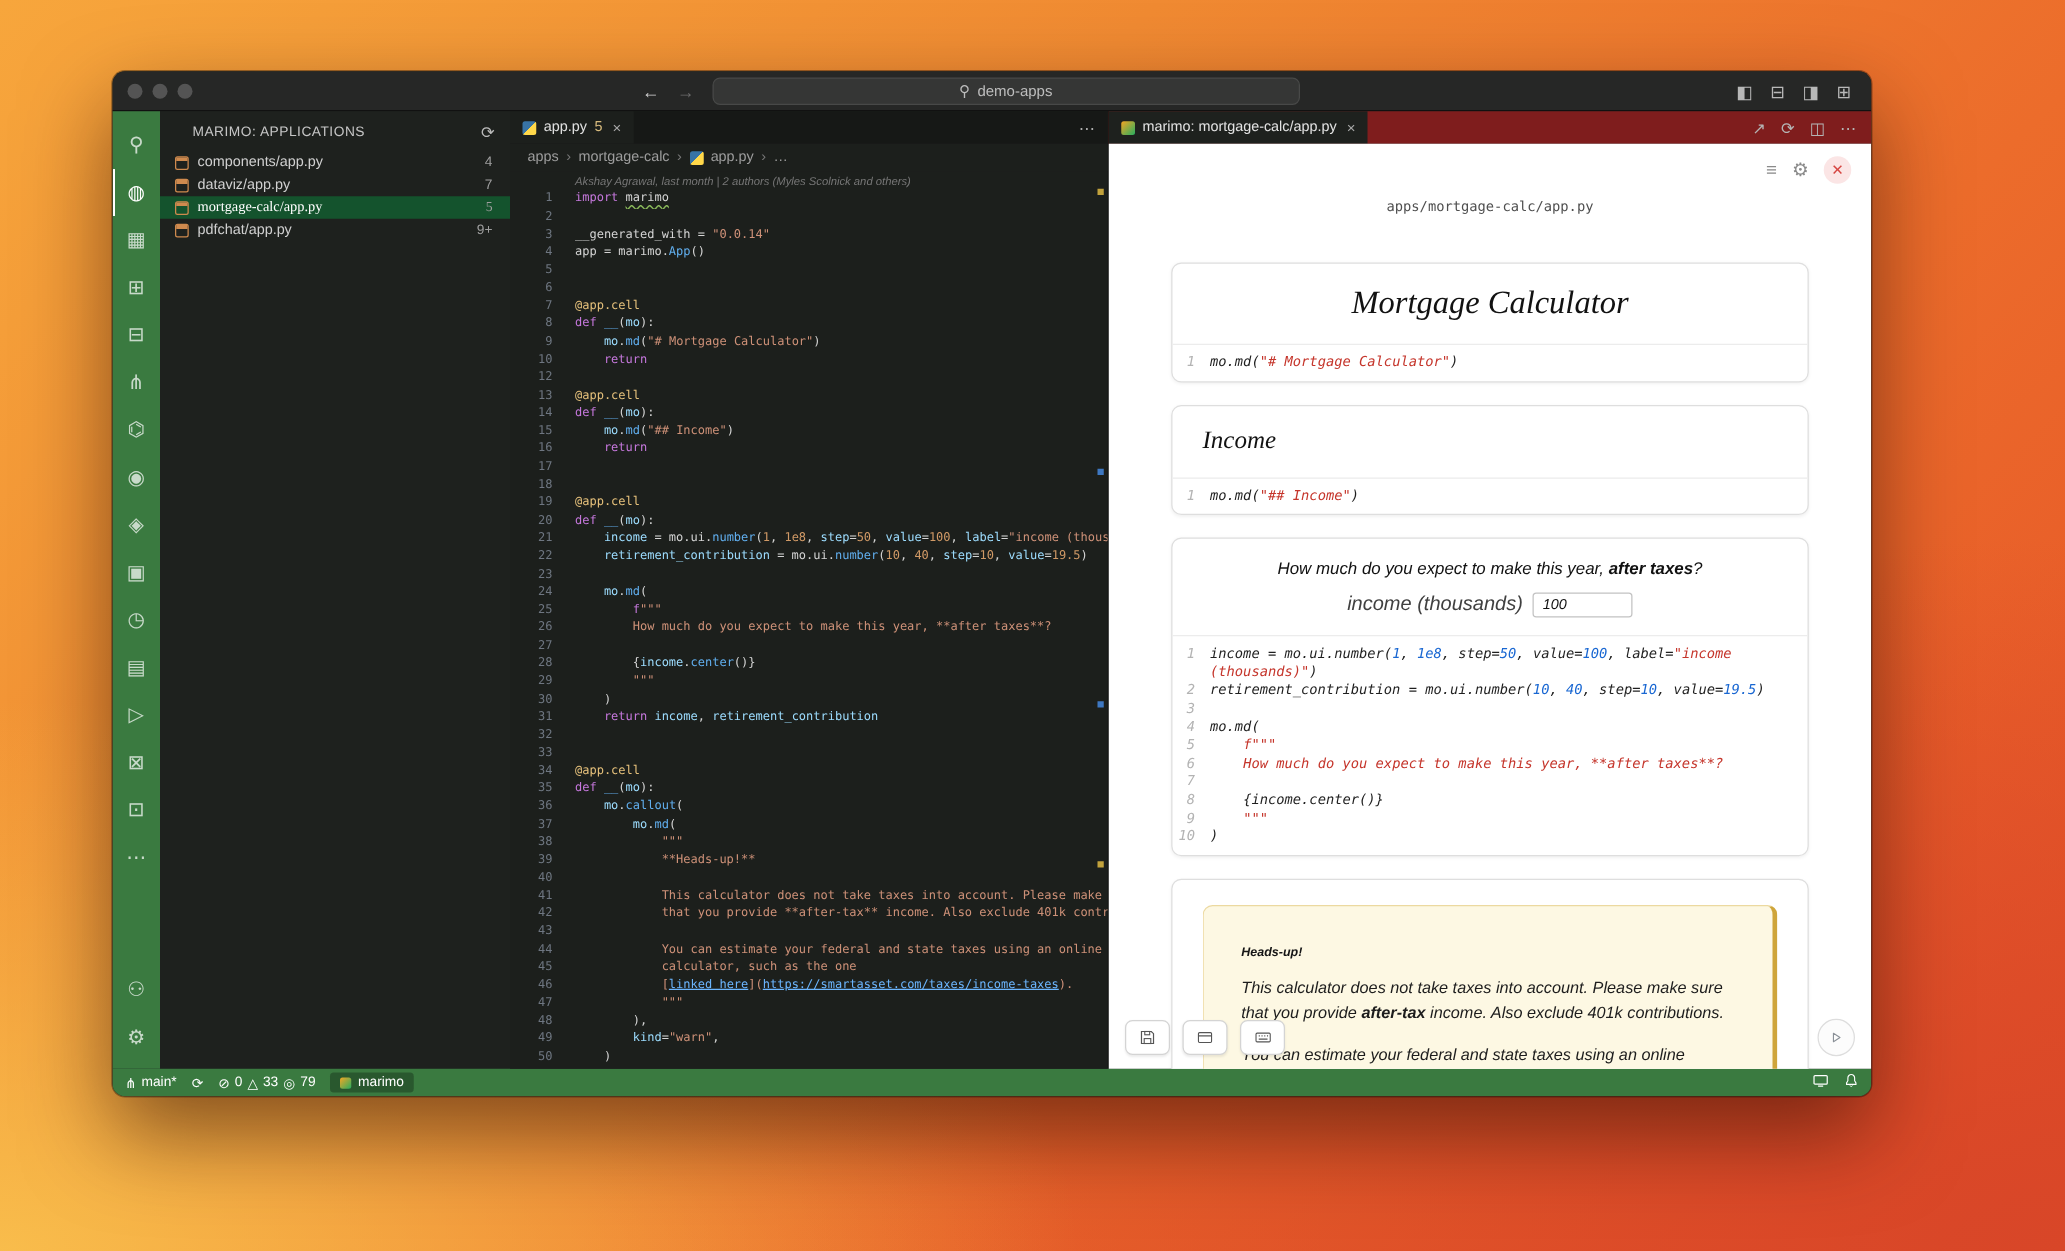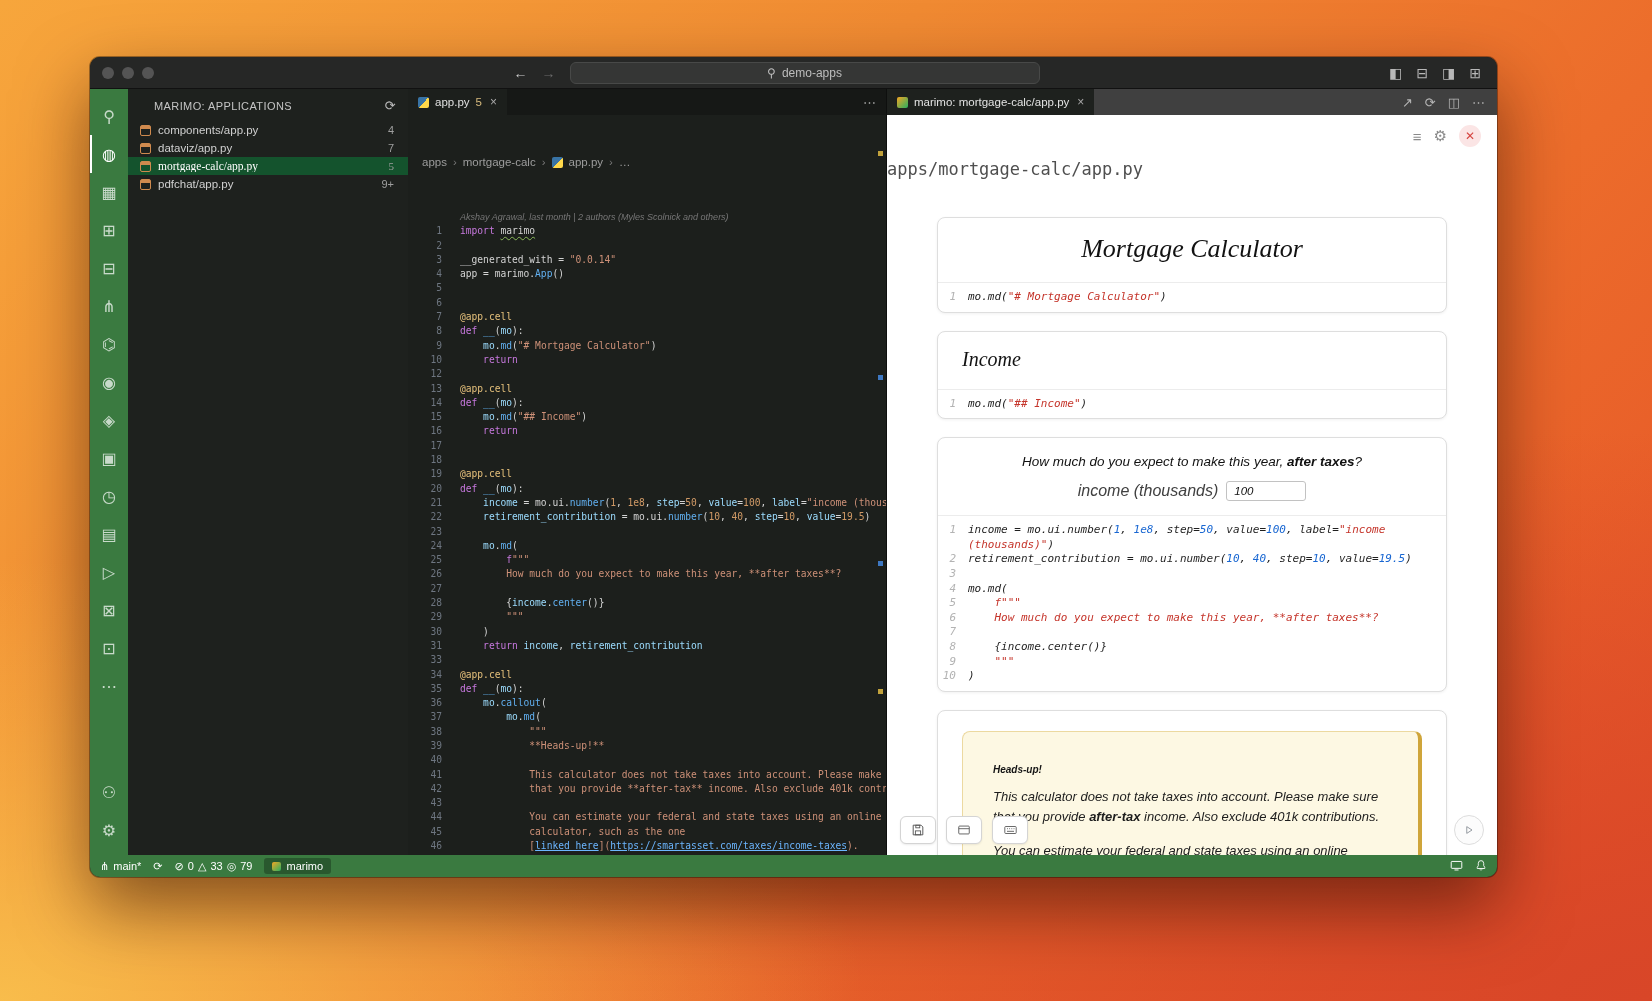--- a/index.html
+++ b/index.html
@@ -33,50 +33,50 @@
   .sidebar{width:280px;flex:0 0 280px;background:#1e211e;color:#ccc;overflow:hidden;}
   .sb-head{display:flex;align-items:center;padding:9px 12px 8px 26px;font-size:11px;letter-spacing:.4px;color:#c5c5c5;}
   .sb-head .t{flex:1;}
   .sb-refresh{color:#bbb;font-size:13px;}
   .file{display:flex;align-items:center;gap:7px;height:18px;padding:0 10px 0 12px;font-size:11.5px;color:#d0d0d0;}
   .file.sel{background:#14532d;color:#fff;font-family:Liberation Serif, serif;}
   .fico{width:11px;height:11px;flex:0 0 11px;border:1px solid #cf8a4e;border-radius:2px;background:linear-gradient(#cf8a4e 0 3px,transparent 3px);}
   .flabel{flex:1;white-space:nowrap;overflow:hidden;}
   .fbadge{color:#9f9f9f;font-size:11px;padding-right:4px;}
   
-  .editor{flex:1;min-width:0;display:flex;flex-direction:column;background:#1c1f1c;position:relative;gap:36px;}
+  .editor{flex:1;min-width:0;display:flex;flex-direction:column;background:#1c1f1c;position:relative;}
   .tabbar{height:26px;flex:0 0 26px;background:#161816;display:flex;align-items:stretch;}
   .tab{display:flex;align-items:center;gap:6px;padding:0 10px;background:#1c1f1c;color:#e0e0e0;font-size:11.5px;}
   .pyicon{width:11px;height:11px;border-radius:2px;background:linear-gradient(135deg,#3873a5 50%,#ffd84a 50%);}
   .tabbadge{color:#d7ba7d;}
   .tabclose{color:#a9a9a9;font-size:12px;margin-left:2px;}
   .tab-actions{margin-left:auto;display:flex;align-items:center;padding-right:10px;color:#b0b0b0;font-size:13px;}
   .breadcrumbs{height:22px;flex:0 0 22px;display:flex;align-items:center;gap:6px;padding-left:14px;color:#9d9d9d;font-size:11.5px;background:#1c1f1c;}
   .bc-sep{color:#777;}
   .codearea{flex:1;overflow:hidden;position:relative;font-family:"DejaVu Sans Mono","Liberation Mono",monospace;font-size:9.6px;padding-top:1px;}
   .dark-code .cl{display:flex;height:14.3px;line-height:14.3px;white-space:pre;}
   .dark-code .ln{flex:0 0 52px;padding-right:18px;text-align:right;color:#6e7681;}
   .dark-code .lt{white-space:pre;}
   .blame{color:#767676;font-family:"Liberation Sans",sans-serif;font-style:italic;font-size:9px;}
   .tk-p{color:#d4d4d4}.tk-k{color:#c678dd}.tk-d{color:#e5c07b}.tk-f{color:#61afef}
   .tk-v{color:#9cdcfe}.tk-s{color:#ce9178}.tk-n{color:#d19a66}
   .tk-u{color:#6cb6ff;text-decoration:underline}
   .tk-w{color:#d4d4d4;text-decoration:underline wavy #8aba5a;text-underline-offset:2px;}
   .ruler{position:absolute;right:3px;width:5px;height:5px;}
   
   .panel{width:611px;flex:0 0 611px;display:flex;flex-direction:column;border-left:1px solid #0e0f0e;}
-  .ptabbar{height:26px;flex:0 0 26px;background:#404040;display:flex;align-items:stretch;}
+  .ptabbar{height:26px;flex:0 0 26px;background:#7f1d1d;display:flex;align-items:stretch;}
   .ptab{display:flex;align-items:center;gap:6px;padding:0 10px;background:#1e211e;color:#e3e3e3;font-size:11.5px;}
   .micon{width:11px;height:11px;border-radius:2px;background:linear-gradient(135deg,#f5a623,#27ae60);}
   .ptab-actions{margin-left:auto;display:flex;align-items:center;gap:12px;padding-right:12px;color:#b5b5b5;font-size:13px;}
   .webview{flex:1;background:#fff;position:relative;overflow:hidden;color:#1a1a1a;}
   .wv-actions{position:absolute;top:10px;right:16px;display:flex;gap:12px;align-items:center;z-index:5;}
   .wva{color:#8a8a8a;font-size:15px;}
   .wva-close{width:22px;height:22px;border-radius:50%;background:#fbe5e5;color:#d64541;font-size:12px;display:flex;align-items:center;justify-content:center;}
-  .wv-path{text-align:left;font-family:"DejaVu Sans Mono","Liberation Mono",monospace;font-size:17px;color:#4f4f4f;padding:44px 0 38px;}
+  .wv-path{text-align:center;font-family:"DejaVu Sans Mono","Liberation Mono",monospace;font-size:11px;color:#4f4f4f;padding:44px 0 38px;}
   .cards{margin:0 50px;font-style:italic;}
   .card{border:1px solid #dedede;border-radius:8px;margin-bottom:18px;background:#fff;box-shadow:0 1px 3px rgba(0,0,0,.06);overflow:hidden;}
   .out-title{font-family:"Liberation Serif",serif;font-size:26px;text-align:center;padding:16px 20px 18px;color:#121212;}
   .out-h2{font-family:"Liberation Serif",serif;font-size:20px;padding:16px 24px 18px;color:#121212;}
   .out-form{padding:16px 24px 14px;}
   .question{text-align:center;font-size:13.5px;color:#111;}
   .rb{font-weight:bold;}
   .inputrow{display:flex;justify-content:center;align-items:center;gap:8px;margin-top:12px;}
   .inlabel{font-size:16px;color:#404040;}
   .numinput{width:80px;height:20px;border:1px solid #c2c2c2;border-radius:3px;display:flex;align-items:center;padding-left:7px;font-size:11.5px;color:#111;background:#fff;}
@@ -232,20 +232,21 @@
             <div class="cl"><span class="ln">22</span><span class="lt"><span class="tk-p">    </span><span class="tk-v">retirement_contribution</span><span class="tk-p"> = mo.ui.</span><span class="tk-f">number</span><span class="tk-p">(</span><span class="tk-n">10</span><span class="tk-p">, </span><span class="tk-n">40</span><span class="tk-p">, </span><span class="tk-v">step</span><span class="tk-p">=</span><span class="tk-n">10</span><span class="tk-p">, </span><span class="tk-v">value</span><span class="tk-p">=</span><span class="tk-n">19.5</span><span class="tk-p">)</span></span></div>
             <div class="cl"><span class="ln">23</span><span class="lt">&nbsp;</span></div>
             <div class="cl"><span class="ln">24</span><span class="lt"><span class="tk-p">    </span><span class="tk-v">mo</span><span class="tk-p">.</span><span class="tk-f">md</span><span class="tk-p">(</span></span></div>
             <div class="cl"><span class="ln">25</span><span class="lt"><span class="tk-p">        </span><span class="tk-k">f</span><span class="tk-s">"""</span></span></div>
             <div class="cl"><span class="ln">26</span><span class="lt"><span class="tk-s">        How much do you expect to make this year, **after taxes**?</span></span></div>
             <div class="cl"><span class="ln">27</span><span class="lt">&nbsp;</span></div>
             <div class="cl"><span class="ln">28</span><span class="lt"><span class="tk-p">        {</span><span class="tk-v">income</span><span class="tk-p">.</span><span class="tk-f">center</span><span class="tk-p">()}</span></span></div>
             <div class="cl"><span class="ln">29</span><span class="lt"><span class="tk-s">        """</span></span></div>
             <div class="cl"><span class="ln">30</span><span class="lt"><span class="tk-p">    )</span></span></div>
             <div class="cl"><span class="ln">31</span><span class="lt"><span class="tk-p">    </span><span class="tk-k">return </span><span class="tk-v">income</span><span class="tk-p">, </span><span class="tk-v">retirement_contribution</span></span></div>
+            <div class="cl"><span class="ln">32</span><span class="lt">&nbsp;</span></div>
             <div class="cl"><span class="ln">33</span><span class="lt">&nbsp;</span></div>
             <div class="cl"><span class="ln">34</span><span class="lt"><span class="tk-d">@app.cell</span></span></div>
             <div class="cl"><span class="ln">35</span><span class="lt"><span class="tk-k">def </span><span class="tk-f">__</span><span class="tk-p">(</span><span class="tk-v">mo</span><span class="tk-p">):</span></span></div>
             <div class="cl"><span class="ln">36</span><span class="lt"><span class="tk-p">    </span><span class="tk-v">mo</span><span class="tk-p">.</span><span class="tk-f">callout</span><span class="tk-p">(</span></span></div>
             <div class="cl"><span class="ln">37</span><span class="lt"><span class="tk-p">        </span><span class="tk-v">mo</span><span class="tk-p">.</span><span class="tk-f">md</span><span class="tk-p">(</span></span></div>
             <div class="cl"><span class="ln">38</span><span class="lt"><span class="tk-p">            </span><span class="tk-s">"""</span></span></div>
             <div class="cl"><span class="ln">39</span><span class="lt"><span class="tk-s">            **Heads-up!**</span></span></div>
             <div class="cl"><span class="ln">40</span><span class="lt">&nbsp;</span></div>
             <div class="cl"><span class="ln">41</span><span class="lt"><span class="tk-s">            This calculator does not take taxes into account. Please make sure</span></span></div>
             <div class="cl"><span class="ln">42</span><span class="lt"><span class="tk-s">            that you provide **after-tax** income. Also exclude 401k contributions.</span></span></div>

